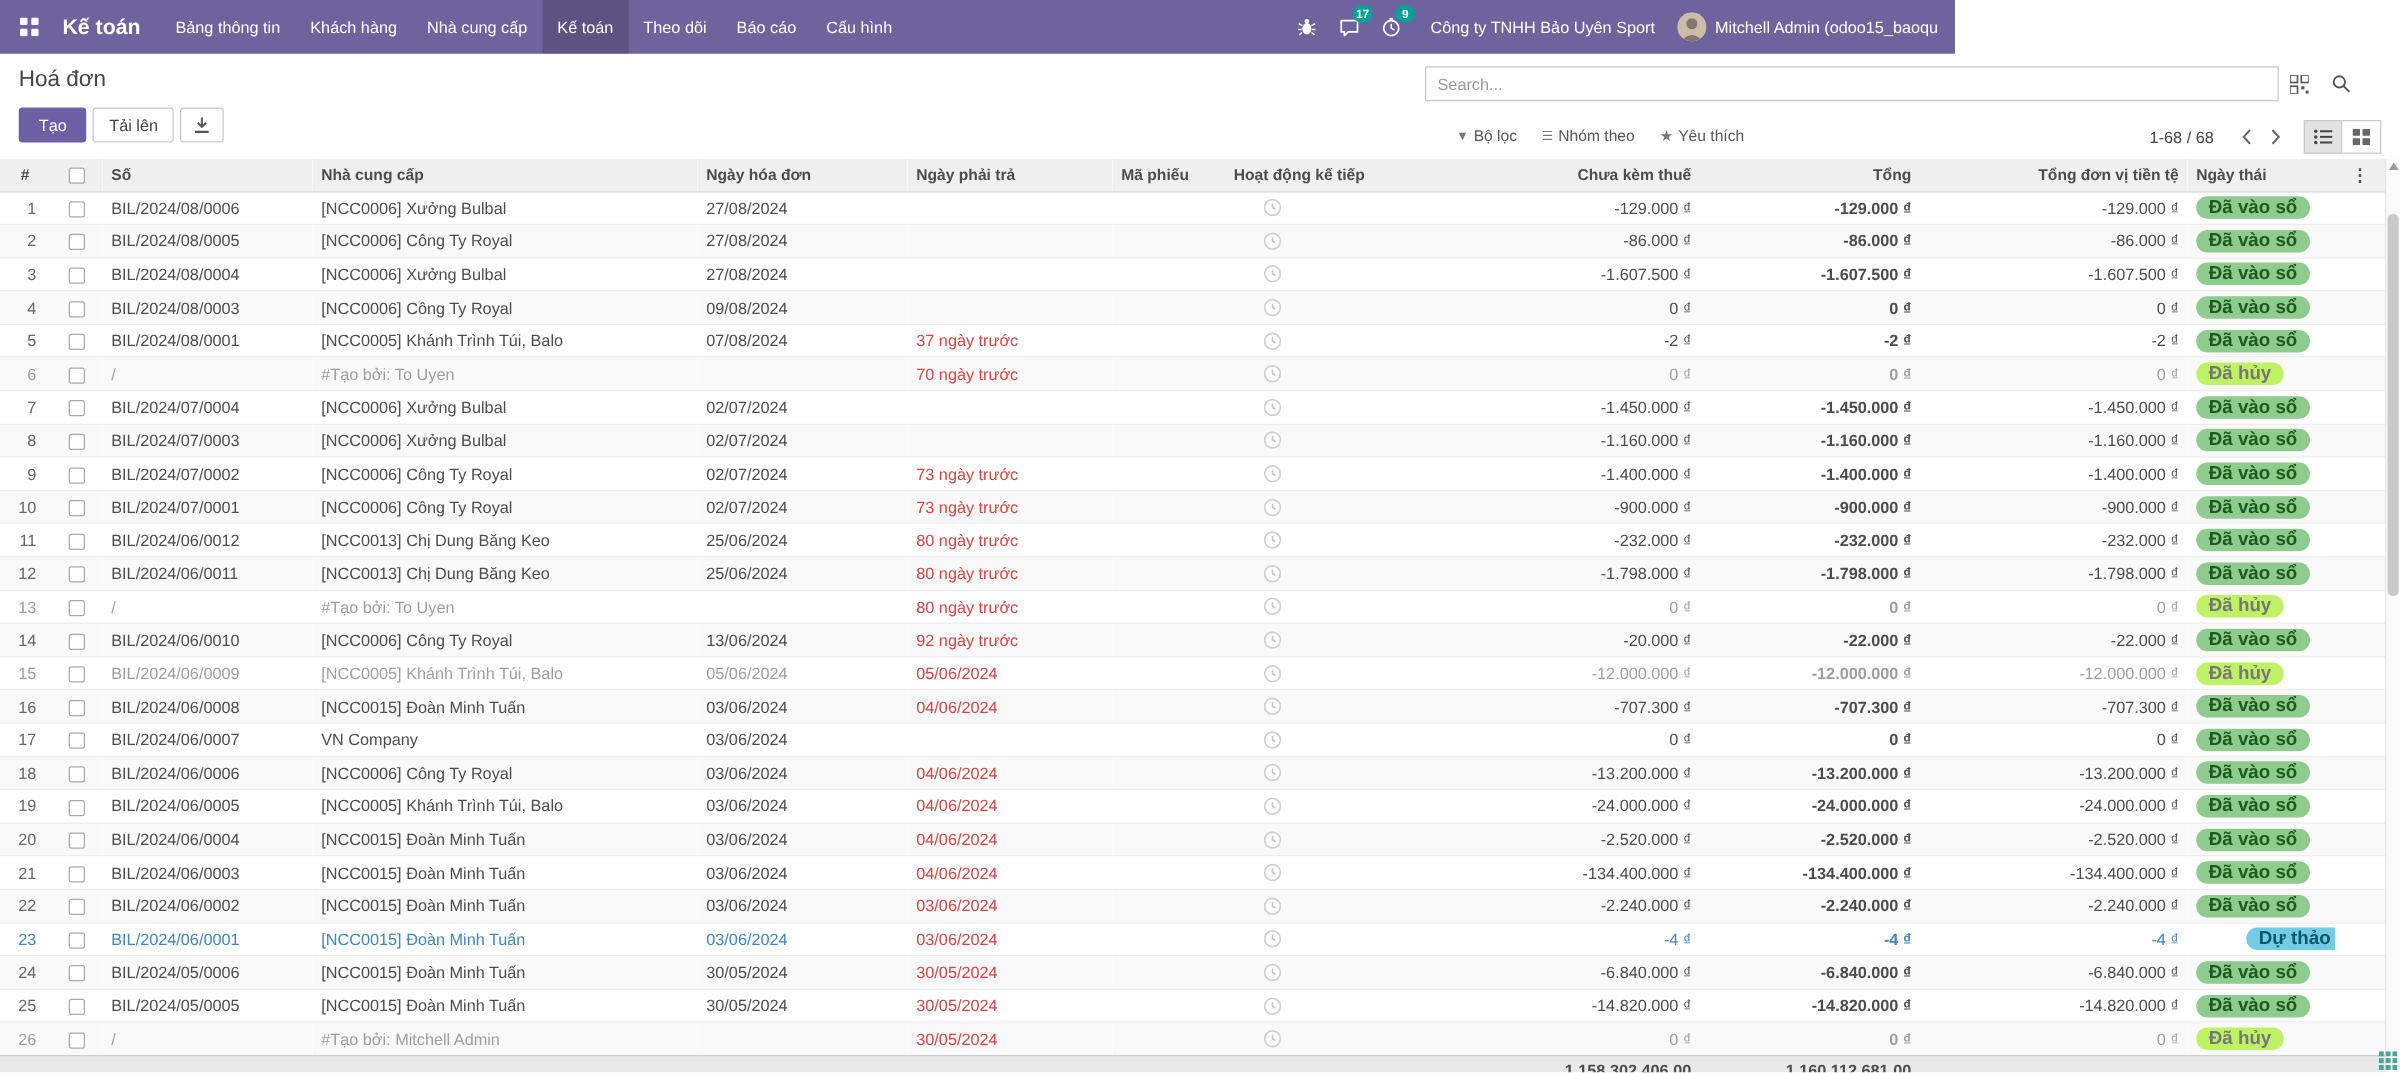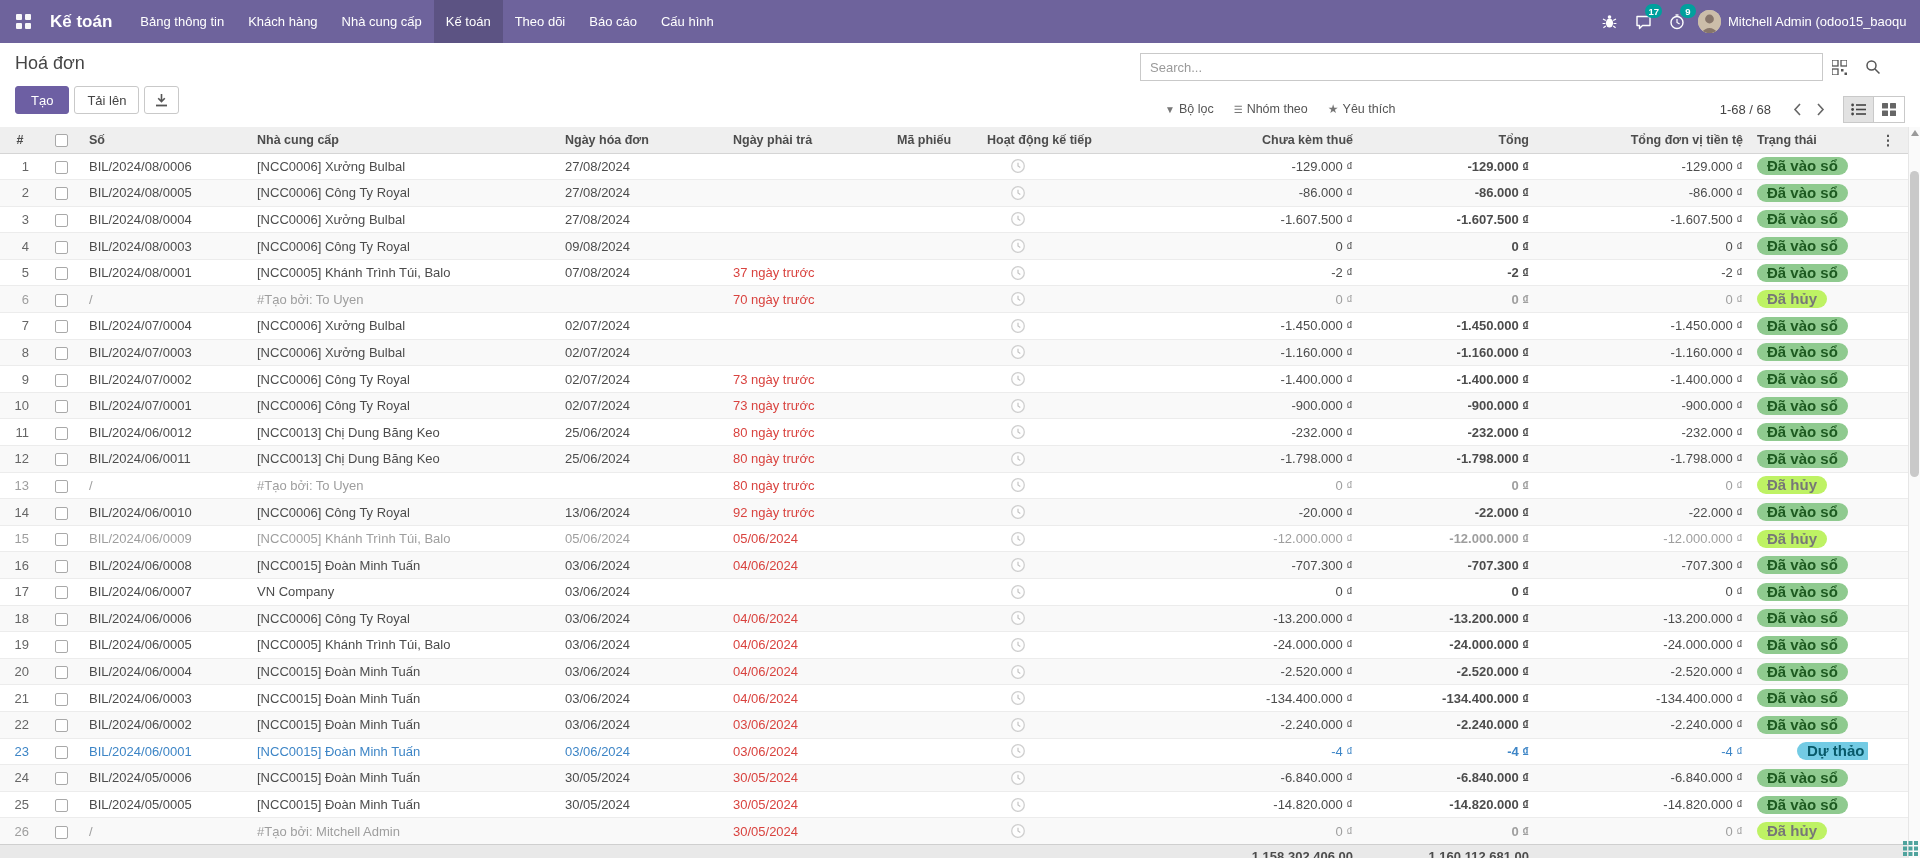--- a/index.html
+++ b/index.html
@@ -1,21 +1,21 @@
 <!DOCTYPE html>
 <html><head>
 <meta charset="utf-8">
 <style>
   * { box-sizing: border-box; margin: 0; padding: 0; }
   html,body { width:1920px; height:858px; overflow:hidden; background:#fff;
               font-family:"Liberation Sans", sans-serif; }
   .screen { position:relative; width:1920px; height:858px; overflow:hidden; background:#fff; }
 
   
-  .topbar { position:absolute; top:0; left:0; width:1920px; height:43px;
+  .topbar { position:absolute; top:0; left:0; width:1564px; height:43px;
             background:#6e639c; display:flex; align-items:stretch; color:#fff; z-index:30; }
   .apps-btn { width:46px; display:flex; align-items:center; justify-content:center; cursor:pointer; }
   .brand { display:flex; align-items:center; font-size:17px; font-weight:bold; padding:0 16px 0 4px; }
   .menu { display:flex; align-items:stretch; }
   .menu-item { display:flex; align-items:center; padding:0 12px; font-size:13px; cursor:pointer; }
   .menu-item.active { background:rgba(0,0,0,.16); }
   .systray { margin-left:auto; display:flex; align-items:stretch; padding-right:10px; }
   .tray-btn { position:relative; width:34px; display:flex; align-items:center; justify-content:center; cursor:pointer; }
   .count-badge { position:absolute; top:4px; right:-2px; min-width:16px; height:14px;
                  background:#00a09d; color:#fff; border-radius:8px; font-size:9.5px; font-weight:bold;
@@ -143,20 +143,21 @@
       <div class="tray-btn">
         <span>
           <svg width="16" height="16" viewBox="0 0 16 16" fill="none" stroke="#fff" stroke-width="1.4">
             <circle cx="8" cy="8.5" r="6"></circle>
             <path d="M8 5 v3.5 l2.6 1.6" stroke-width="1.2"></path>
             <path d="M6.5 1 h3"></path>
           </svg>
         </span>
         <span class="count-badge">9</span>
       </div>
+      <div class="company">Công ty TNHH Bảo Uyên Sport</div>
       <div class="userblock">
         <span class="avatar">
           <svg width="23" height="23" viewBox="0 0 23 23">
             <rect width="23" height="23" fill="#cbbda9"></rect>
             <circle cx="11.5" cy="9" r="4.4" fill="#86756a"></circle>
             <path d="M3 23 q8.5 -10 17 0 z" fill="#86756a"></path>
           </svg>
         </span>
         <span class="username">Mitchell Admin (odoo15_baoquyenspor...</span>
       </div>
@@ -274,21 +275,21 @@
           <th class="c-check"><span class="checkbox"></span></th>
           <th>Số</th>
           <th>Nhà cung cấp</th>
           <th>Ngày hóa đơn</th>
           <th>Ngày phải trả</th>
           <th>Mã phiếu</th>
           <th>Hoạt động kế tiếp</th>
           <th class="r">Chưa kèm thuế</th>
           <th class="r">Tổng</th>
           <th class="r">Tổng đơn vị tiền tệ</th>
-          <th>Trạng thái</th>
+          <th>Ngày thái</th>
           <th class="c-gear"><span>⋮</span></th>
         </tr>
       </thead>
       <tbody>
           <tr class="state-posted">
       <td class="c-num">1</td>
       <td class="c-check"><span class="checkbox"></span></td>
       <td>BIL/2024/08/0006</td>
       <td>[NCC0006] Xưởng Bulbal</td>
       <td>27/08/2024</td>

